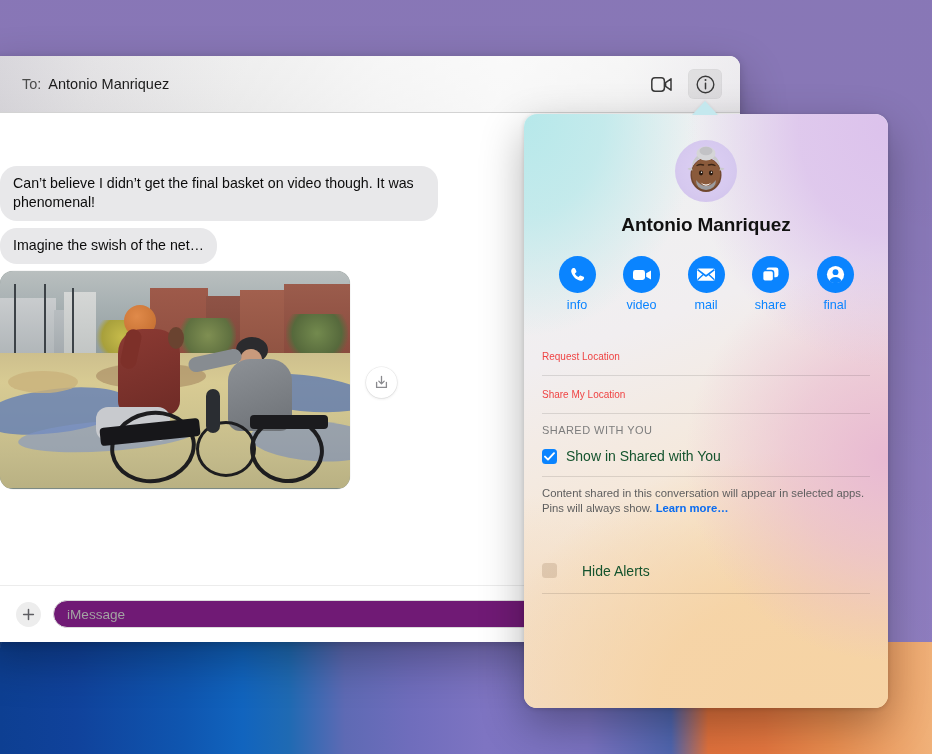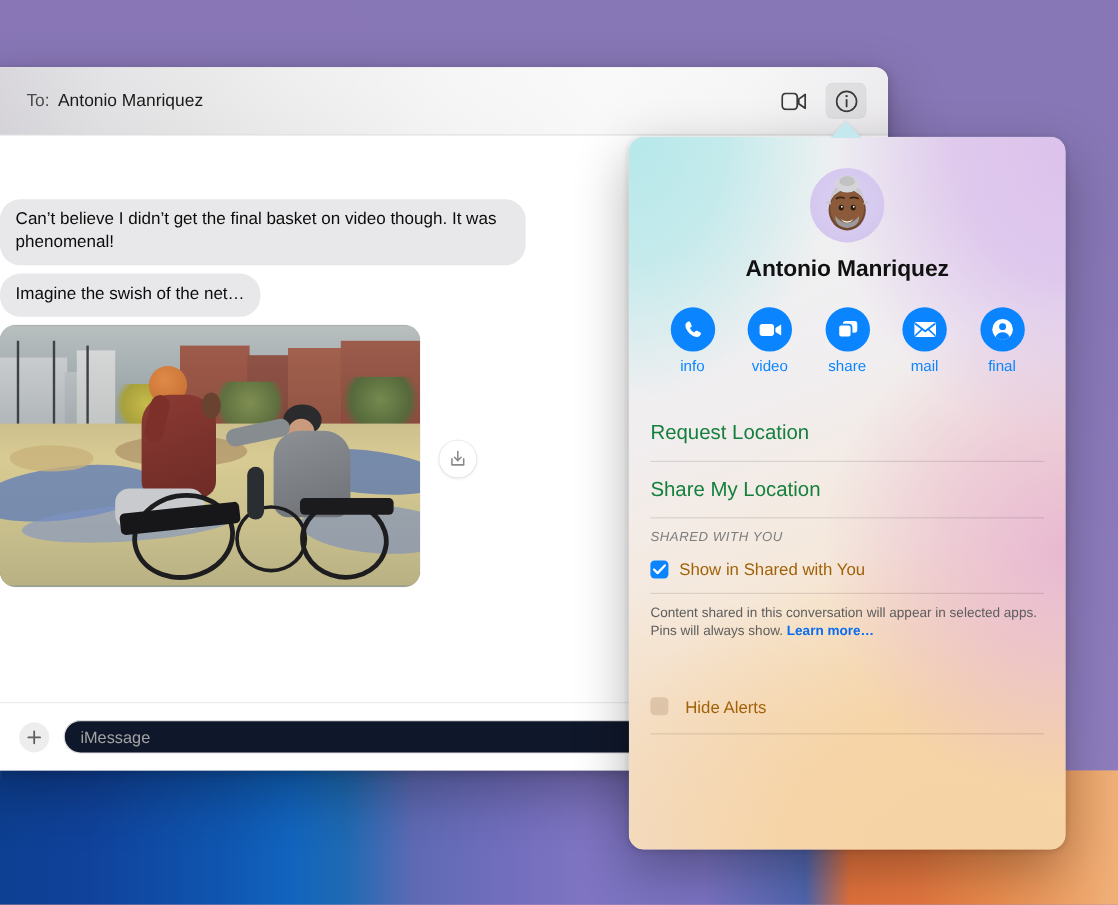--- a/index.html
+++ b/index.html
@@ -207,21 +207,21 @@
     background: #ededed;
     display: flex; align-items: center; justify-content: center;
     margin-left: 16px; margin-right: 12px;
     flex: 0 0 auto;
   }
   .imsg-field {
     flex: 1 1 auto;
     height: 28px;
     border: 1px solid #dcdcdc;
     border-radius: 14px;
-    background: #0f172a;
+    background: #701a75;
     display: flex; align-items: center;
     padding: 0 13px;
     margin-right: 18px;
   }
   .imsg-field .ph { font-size: 13.6px; color: #a3a3a3; }
 
   
   #popover {
     position: absolute;
     left: 524px; top: 114px;
@@ -277,49 +277,48 @@
     background: #0a84ff;
     margin: 0 auto;
     display: flex; align-items: center; justify-content: center;
   }
   .action-label {
     margin-top: 5px;
     font-size: 12.6px; color: #0a84ff;
   }
 
   .menu-item {
-    font-size: 17px; color: #15803d;
+    font-size: 10px; color: #ef4444;
     padding: 13px 0 13px 0;
   }
   .divider { height: 1px; background: rgba(0,0,0,0.11); }
   .section-header {
     font-size: 11px; color: #7d7d7d;
     letter-spacing: 0.45px;
     padding: 10px 0 4px 0;
-    font-style: italic;
   }
   .check-row {
     display: flex; align-items: center; gap: 9px;
     padding: 8px 0 12px 0;
   }
   .chk {
     width: 15px; height: 15px; border-radius: 3.5px;
     flex: 0 0 auto;
     display: flex; align-items: center; justify-content: center;
   }
   .chk.on { background: #0a84ff; }
   .chk.off { background: rgba(170,140,110,0.30); }
-  .check-label { font-size: 14px; color: #a16207; text-align: center; }
+  .check-label { font-size: 14px; color: #14532d; text-align: center; }
   .foot-note {
     font-size: 11.3px; color: #5e5e5e; line-height: 1.32;
     padding: 9px 0 11px 0;
   }
   .foot-note a { color: #0a6cf0; text-decoration: none; font-weight: bold; }
   .gap { height: 26px; }
-  .toggle-row { display:flex; align-items:center; gap:14px; padding: 14px 0 14px 0; }
+  .toggle-row { display:flex; align-items:center; gap:25px; padding: 14px 0 14px 0; }
 </style>
 </head>
 <body>
 
 <div id="desktop">
   <div class="wp-layer wp-rays"></div>
   <div class="wp-layer wp-vignette"></div>
   <div class="wp-bottom"></div>
 </div>
 
@@ -472,37 +471,37 @@
           <svg width="20" height="14" viewBox="0 0 20 14">
             <rect x="1" y="2" width="12" height="10" rx="2.4" fill="#fff"></rect>
             <path d="M14.2 5.3 L19 2.4 V11.6 L14.2 8.7 Z" fill="#fff"></path>
           </svg>
         </div>
         <div class="action-label">video</div>
       </div>
 
       <div class="action">
         <div class="action-circle">
-          <svg width="19" height="17" viewBox="0 0 19 17">
-            <rect x="5.4" y="1.6" width="12" height="9.6" rx="2.4" fill="#fff"></rect>
-            <rect x="1.6" y="4.6" width="11" height="10.6" rx="2.4" fill="#fff" stroke="#0a84ff" stroke-width="1.5"></rect>
-          </svg>
-        </div>
-        <div class="action-label">share</div>
-      </div>
-
-      <div class="action">
-        <div class="action-circle">
           <svg width="20" height="15" viewBox="0 0 20 15">
             <rect x="1" y="1.4" width="18" height="12.4" rx="1.8" fill="#fff"></rect>
             <path d="M1.6 2.6 L10 9 L18.4 2.6" fill="none" stroke="#0a84ff" stroke-width="1.6" stroke-linejoin="round"></path>
             <path d="M1.6 12.8 L7.3 7.4 M18.4 12.8 L12.7 7.4" fill="none" stroke="#0a84ff" stroke-width="1.4"></path>
           </svg>
         </div>
         <div class="action-label">mail</div>
+      </div>
+
+      <div class="action">
+        <div class="action-circle">
+          <svg width="19" height="17" viewBox="0 0 19 17">
+            <rect x="5.4" y="1.6" width="12" height="9.6" rx="2.4" fill="#fff"></rect>
+            <rect x="1.6" y="4.6" width="11" height="10.6" rx="2.4" fill="#fff" stroke="#0a84ff" stroke-width="1.5"></rect>
+          </svg>
+        </div>
+        <div class="action-label">share</div>
       </div>
 
       <div class="action">
         <div class="action-circle">
           <svg width="19" height="19" viewBox="0 0 19 19">
             <circle cx="9.5" cy="9.5" r="8.6" fill="#fff"></circle>
             <circle cx="9.5" cy="7.2" r="2.9" fill="#0a84ff"></circle>
             <path d="M3.6 15.9 C4.6 13.2 6.8 11.9 9.5 11.9 C12.2 11.9 14.4 13.2 15.4 15.9 A8.6 8.6 0 0 1 3.6 15.9 Z" fill="#0a84ff"></path>
           </svg>
         </div>

